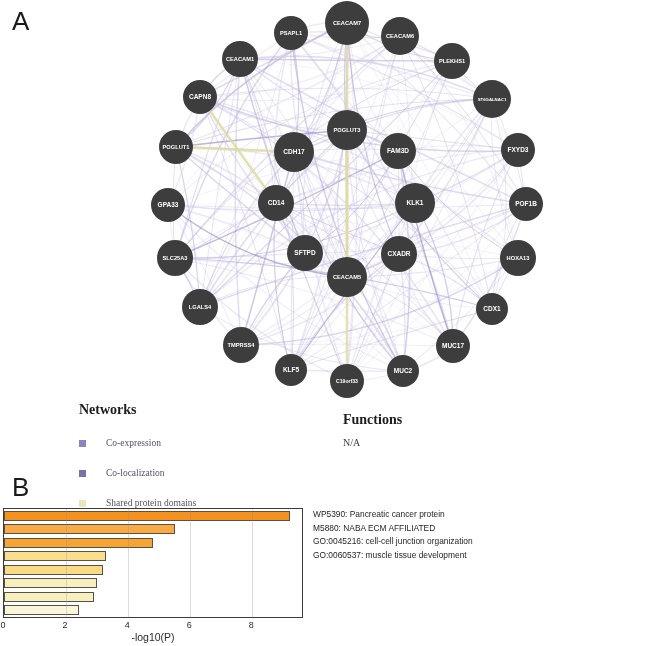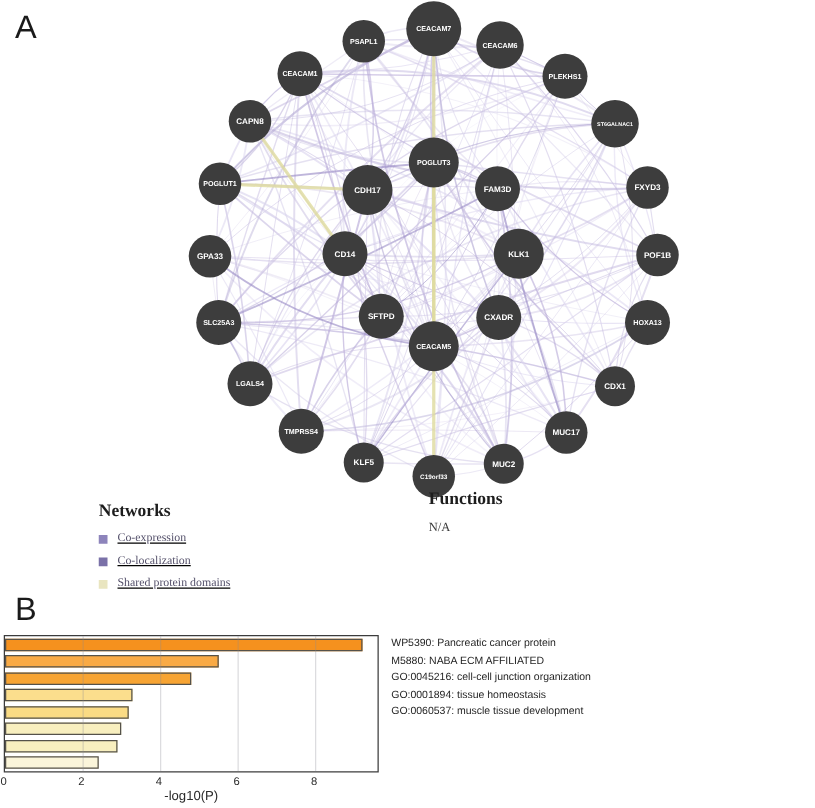--- a/index.html
+++ b/index.html
@@ -5,24 +5,24 @@
   * { margin:0; padding:0; box-sizing:border-box; }
   body { background:#ffffff; font-family:"Liberation Sans", sans-serif; }
   .figure { position:relative; width:652px; height:646px; background:#fff; overflow:hidden; }
   .panel-letter { position:absolute; font-family:"Liberation Sans", sans-serif; font-size:26px; color:#1a1a1a; }
   #panelA-letter { left:12px; top:6px; }
   #panelB-letter { left:12px; top:472px; }
   #network-svg { position:absolute; left:0; top:0; }
   
   .legendA { position:absolute; left:79px; top:402px; }
   .legend-title { font-family:"Liberation Serif", serif; font-weight:bold; font-size:14px; color:#1d1d1d; }
-  .legend-row { display:flex; align-items:center; gap:8px; margin-top:8px;text-decoration:underline; }
+  .legend-row { display:flex; align-items:center; gap:20px; margin-top:20px; }
   .legend-swatch { width:7px; height:7px; flex:0 0 auto; }
   .legend-label { font-family:"Liberation Serif", serif; font-size:9.5px; color:#55516b; }
-  .functionsA { position:absolute; left:343px; top:392px; }
+  .functionsA { position:absolute; left:343px; top:412px; }
   .functions-value { font-family:Liberation Serif, serif; font-size:10px; color:#3a3a3a; margin-top:9px; }
   
   #bar-plot { position:absolute; left:3px; top:508px; width:300px; height:110px; border:1px solid #3c3c3c; background:#fff; }
   .gridline { position:absolute; top:0; bottom:0; width:1px; background:#8a8a96; opacity:0.30; }
   .bar { position:absolute; left:0; border:1px solid #55524a; }
   #bar-ticks { position:absolute; left:0; top:620px; width:652px; height:12px; }
   .tick-label { position:absolute; transform:translateX(-50%); font-size:9px; color:#2b2b2b; }
   .xlabel { position:absolute; left:153px; top:631px; transform:translateX(-50%); font-size:10.5px; color:#2b2b2b; }
   #bar-labels { position:absolute; left:313px; top:508px; width:338px; }
   .bar-cat { height:13.6px; line-height:13.6px; font-size:8.4px; color:#1f1f1f; white-space:nowrap; }
@@ -423,17 +423,16 @@
       <span class="tick-label" style="left: 65.0833px;">2</span>
       <span class="tick-label" style="left: 127.167px;">4</span>
       <span class="tick-label" style="left: 189.25px;">6</span>
       <span class="tick-label" style="left: 251.333px;">8</span>
     </div>
   <div class="xlabel">-log10(P)</div>
   <div id="bar-labels">
       <div class="bar-cat">WP5390: Pancreatic cancer protein</div>
       <div class="bar-cat">M5880: NABA ECM AFFILIATED</div>
       <div class="bar-cat">GO:0045216: cell-cell junction organization</div>
-      <div class="bar-cat">GO:0001894: tissue homeostasis</div>
       <div class="bar-cat">GO:0060537: muscle tissue development</div>
     </div>
 
 </div>
 
 </body></html>

